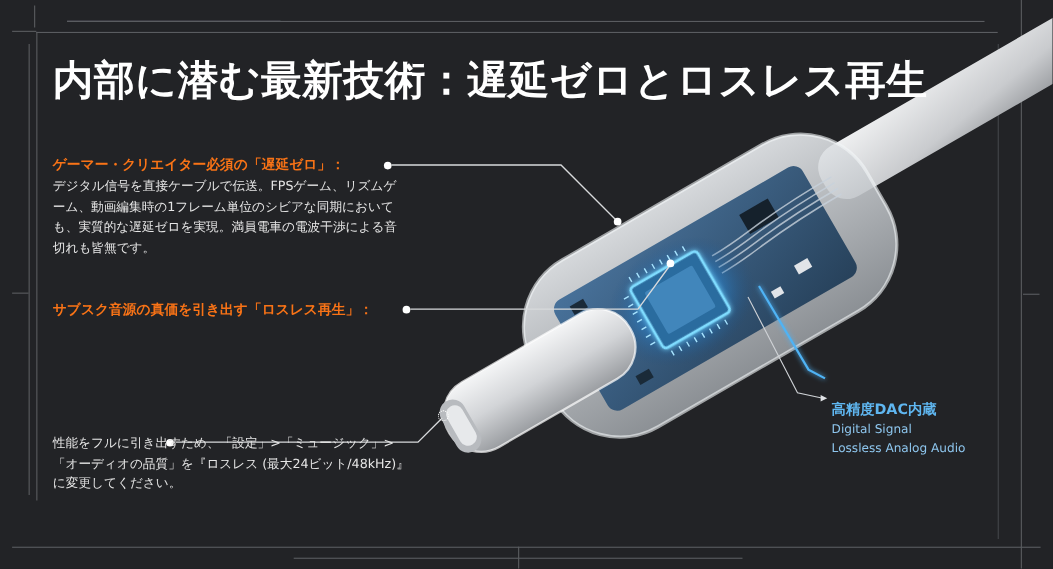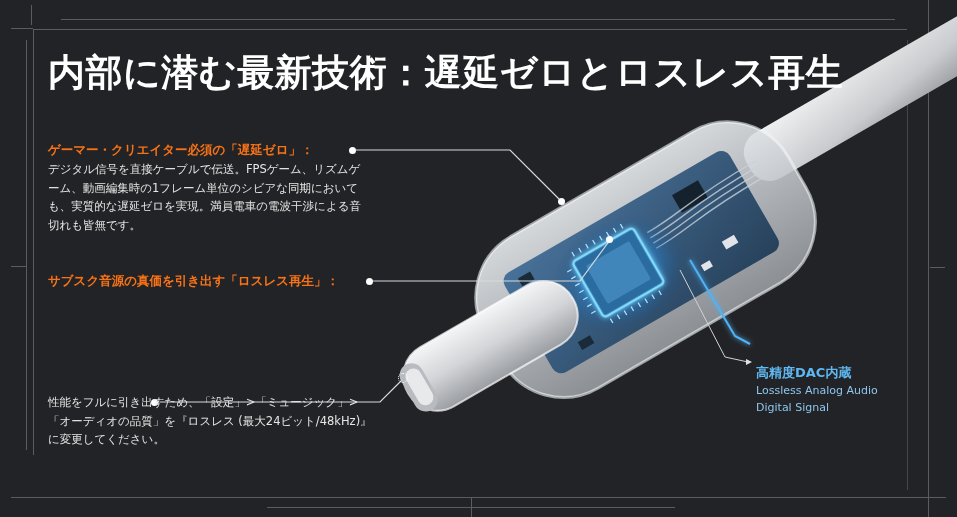--- a/index.html
+++ b/index.html
@@ -163,15 +163,15 @@
 <div class="block" style="top:272px;">
   <div class="heading">サブスク音源の真価を引き出す「ロスレス再生」：</div>
 </div>
 
 <div class="block" style="top:390px;width:330px;">
   <div class="body" style="margin-top:3px;">性能をフルに引き出すため、「設定」&gt;「ミュージック」&gt;「オーディオの品質」を『ロスレス (最大24ビット/48kHz)』に変更してください。</div>
 </div>
 
 <div class="dac-label">
   <div class="dac-title">高精度DAC内蔵</div>
+  <div class="dac-line">Digital Signal</div>
   <div class="dac-line">Lossless Analog Audio</div>
-  <div class="dac-line">Digital Signal</div>
 </div>
 
 </body></html>

